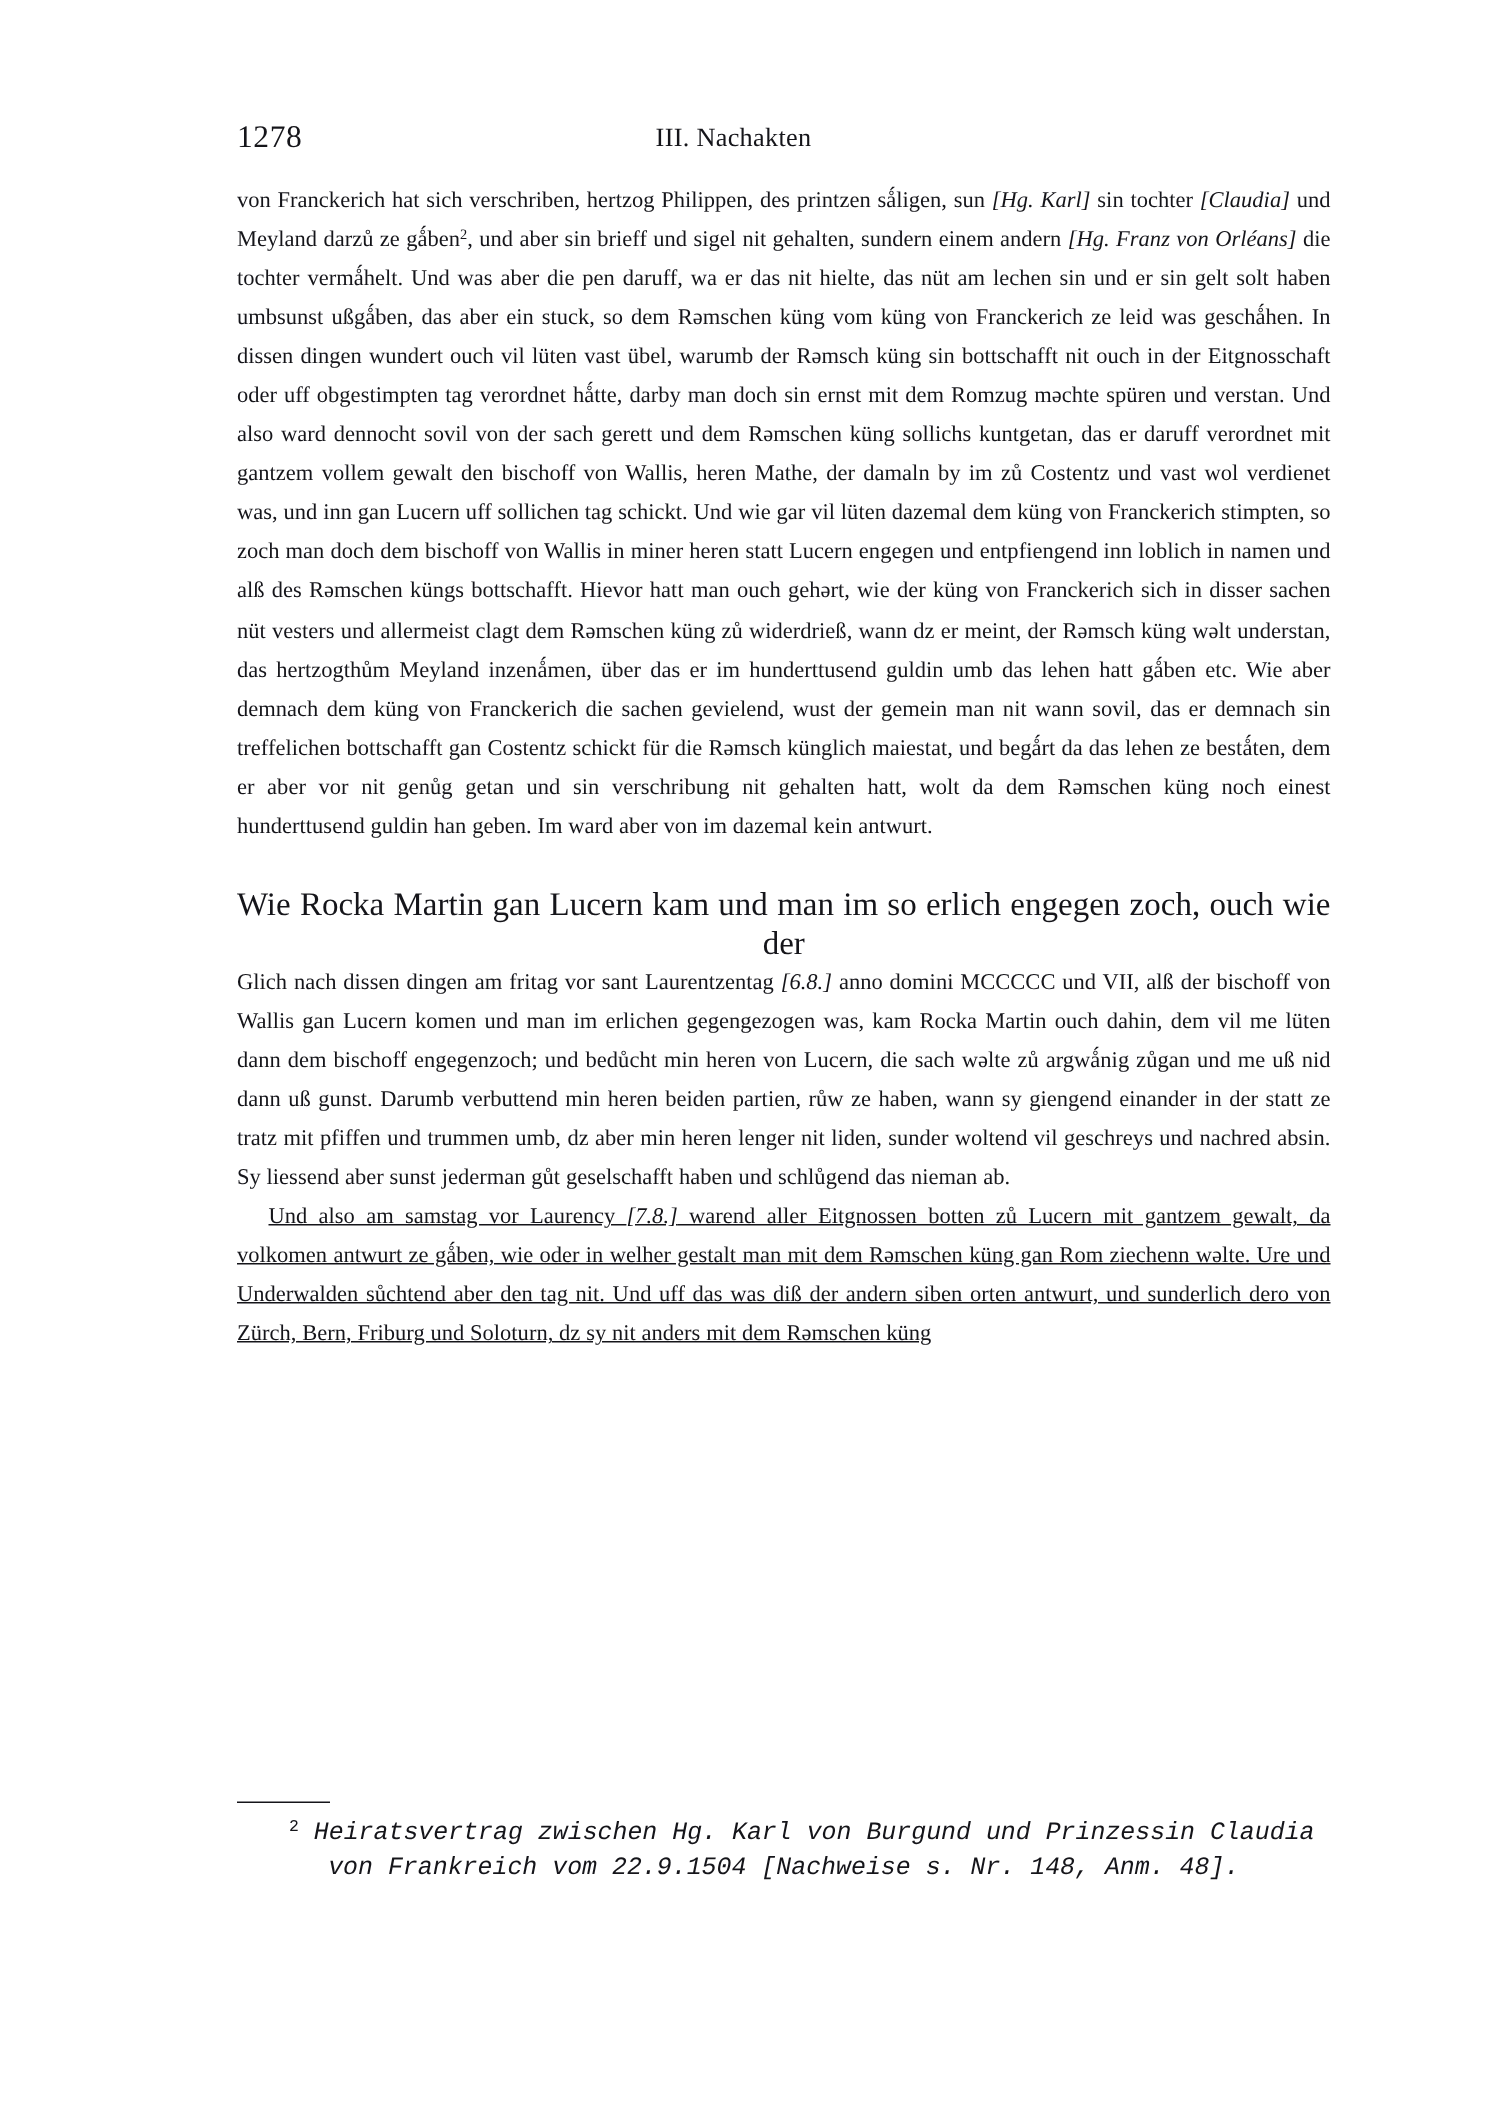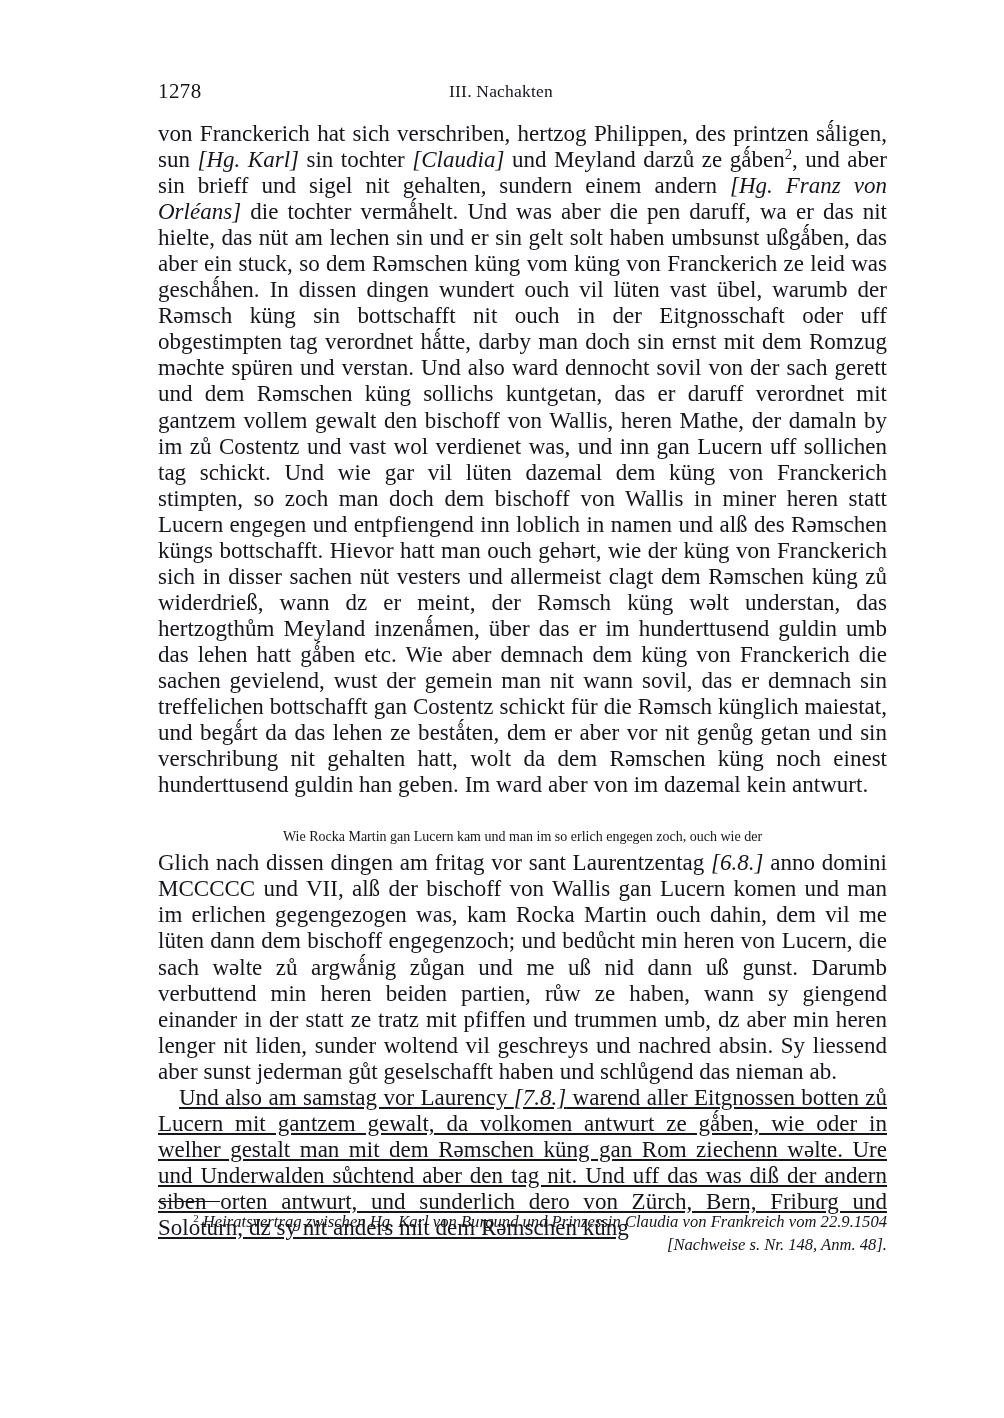--- a/index.html
+++ b/index.html
@@ -32,55 +32,55 @@
     line-height: 26px;
   }
   .header .folio {
     position: absolute;
     left: 0;
     top: 0;
     letter-spacing: 0.4px;
   }
   .header .runhead {
     position: absolute;
-    left: 16px;
+    left: 4px;
     top: 0;
     width: 728px;
     text-align: center;
     font-size: 17.5px;
     letter-spacing: 0.2px;
     transform: translateX(-37px);
   }
   
   .textblock {
     position: absolute;
     top: 121px;
     left: 158px;
     width: 729px;
   }
   p.body {
     margin: 0;
-    font-size: 23px;
+    font-size: 15px;
     line-height: 26.05px;
     text-align: justify;
     text-justify: inter-word;
     hyphens: none;
     letter-spacing: 0.01px;
     word-spacing: 0.1px;
   }
   p.body.indent {
     text-indent: 21px;
     text-decoration: underline;
   }
   p.gap {
     margin-top: 26.05px;
   }
   .heading {
     margin: 0;
-    font-size: 14px;
+    font-size: 22px;
     line-height: 26.05px;
     text-align: center;
     font-weight: normal;
   }
   .heading .l1 {
     display: block;
     text-align: justify;
     text-align-last: center;
   }
   .heading .l2 {
@@ -106,22 +106,23 @@
     width: 62px;
     height: 0;
     border-top: 1.1px solid #15151a;
     margin: 0 0 8px 0;
   }
   .footnote p {
     margin: 0;
     font-style: italic;
     font-size: 16.6px;
     line-height: 23px;
-    text-align: right;
+    text-align: center;
     text-indent: 24px;
+    font-family: Liberation Mono, monospace;
   }
   .footnote sup {
     font-size: 0.66em;
     vertical-align: 0.5em;
     line-height: 0;
     font-style: normal;
   }
 </style>
 </head>
 <body>

